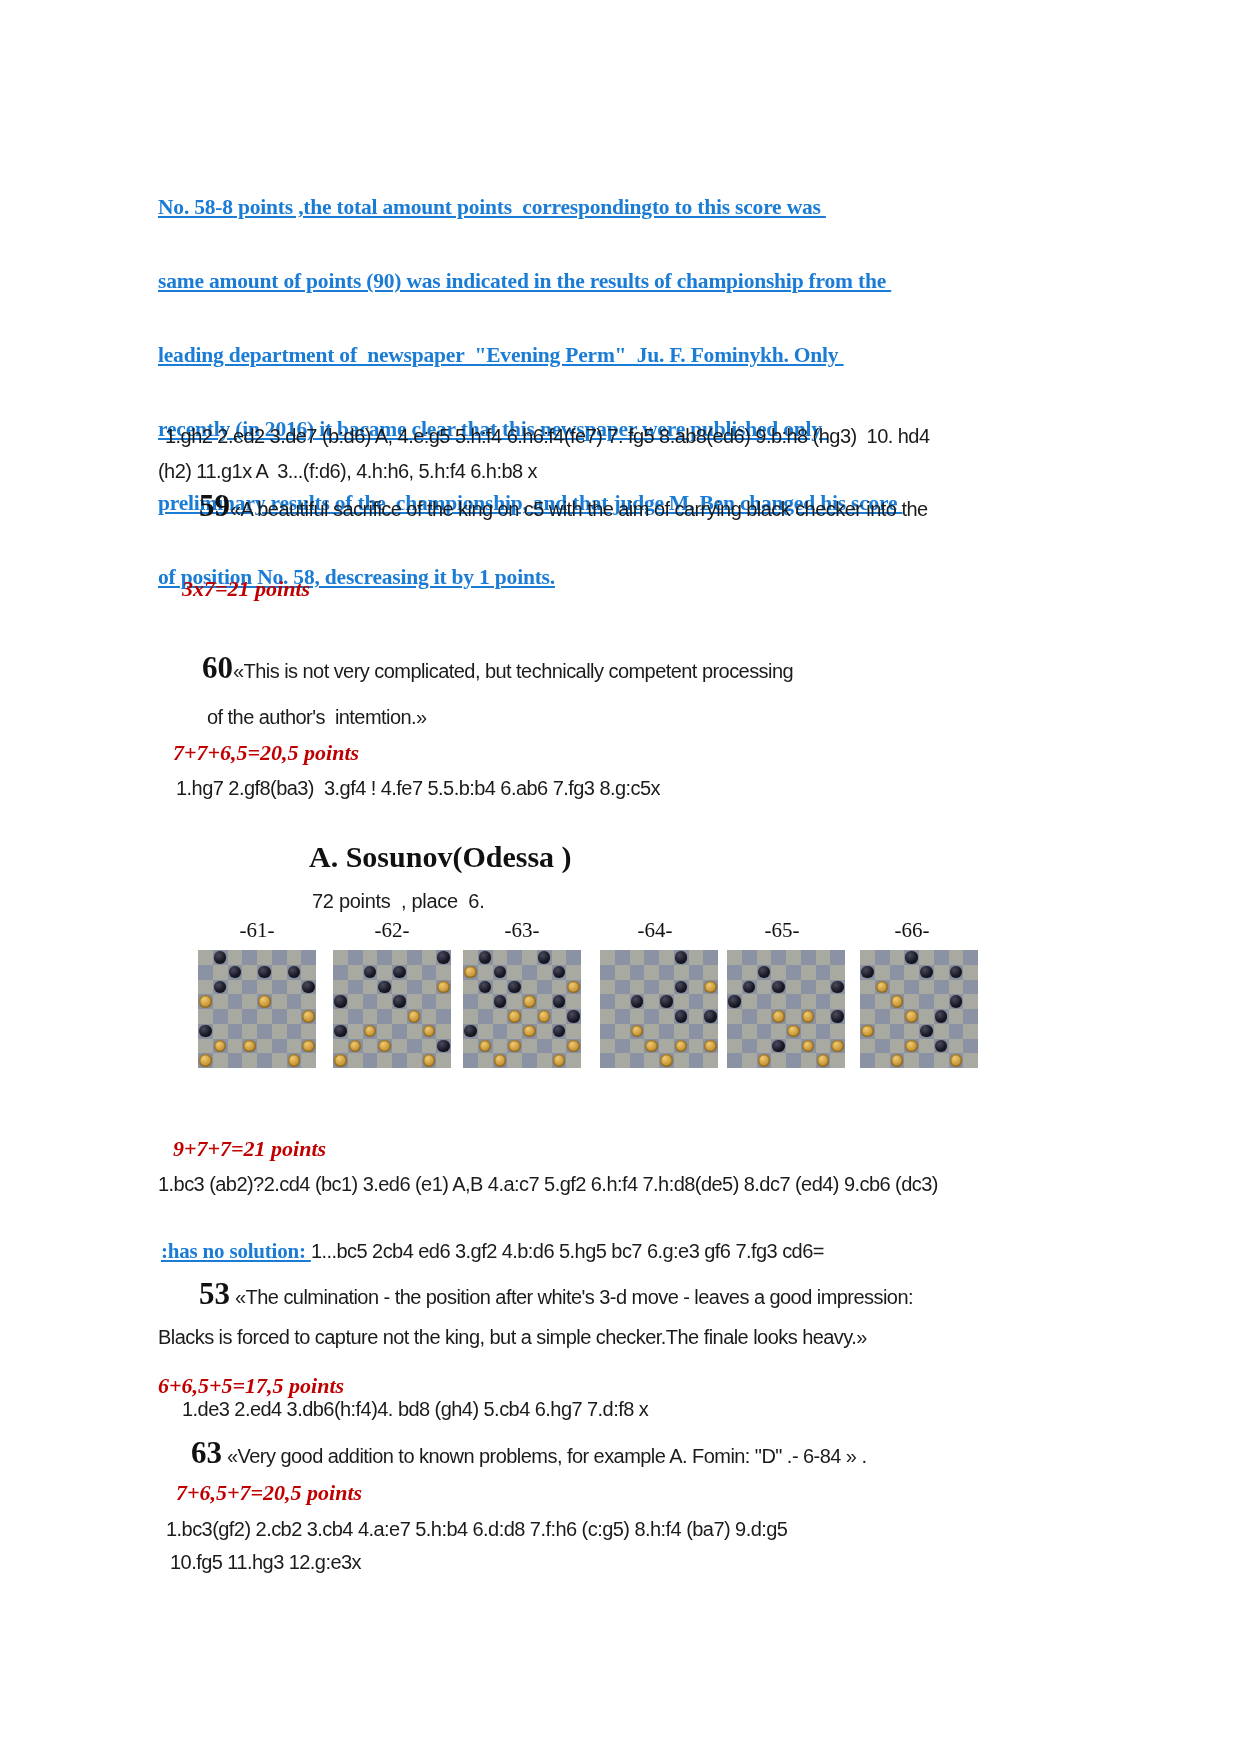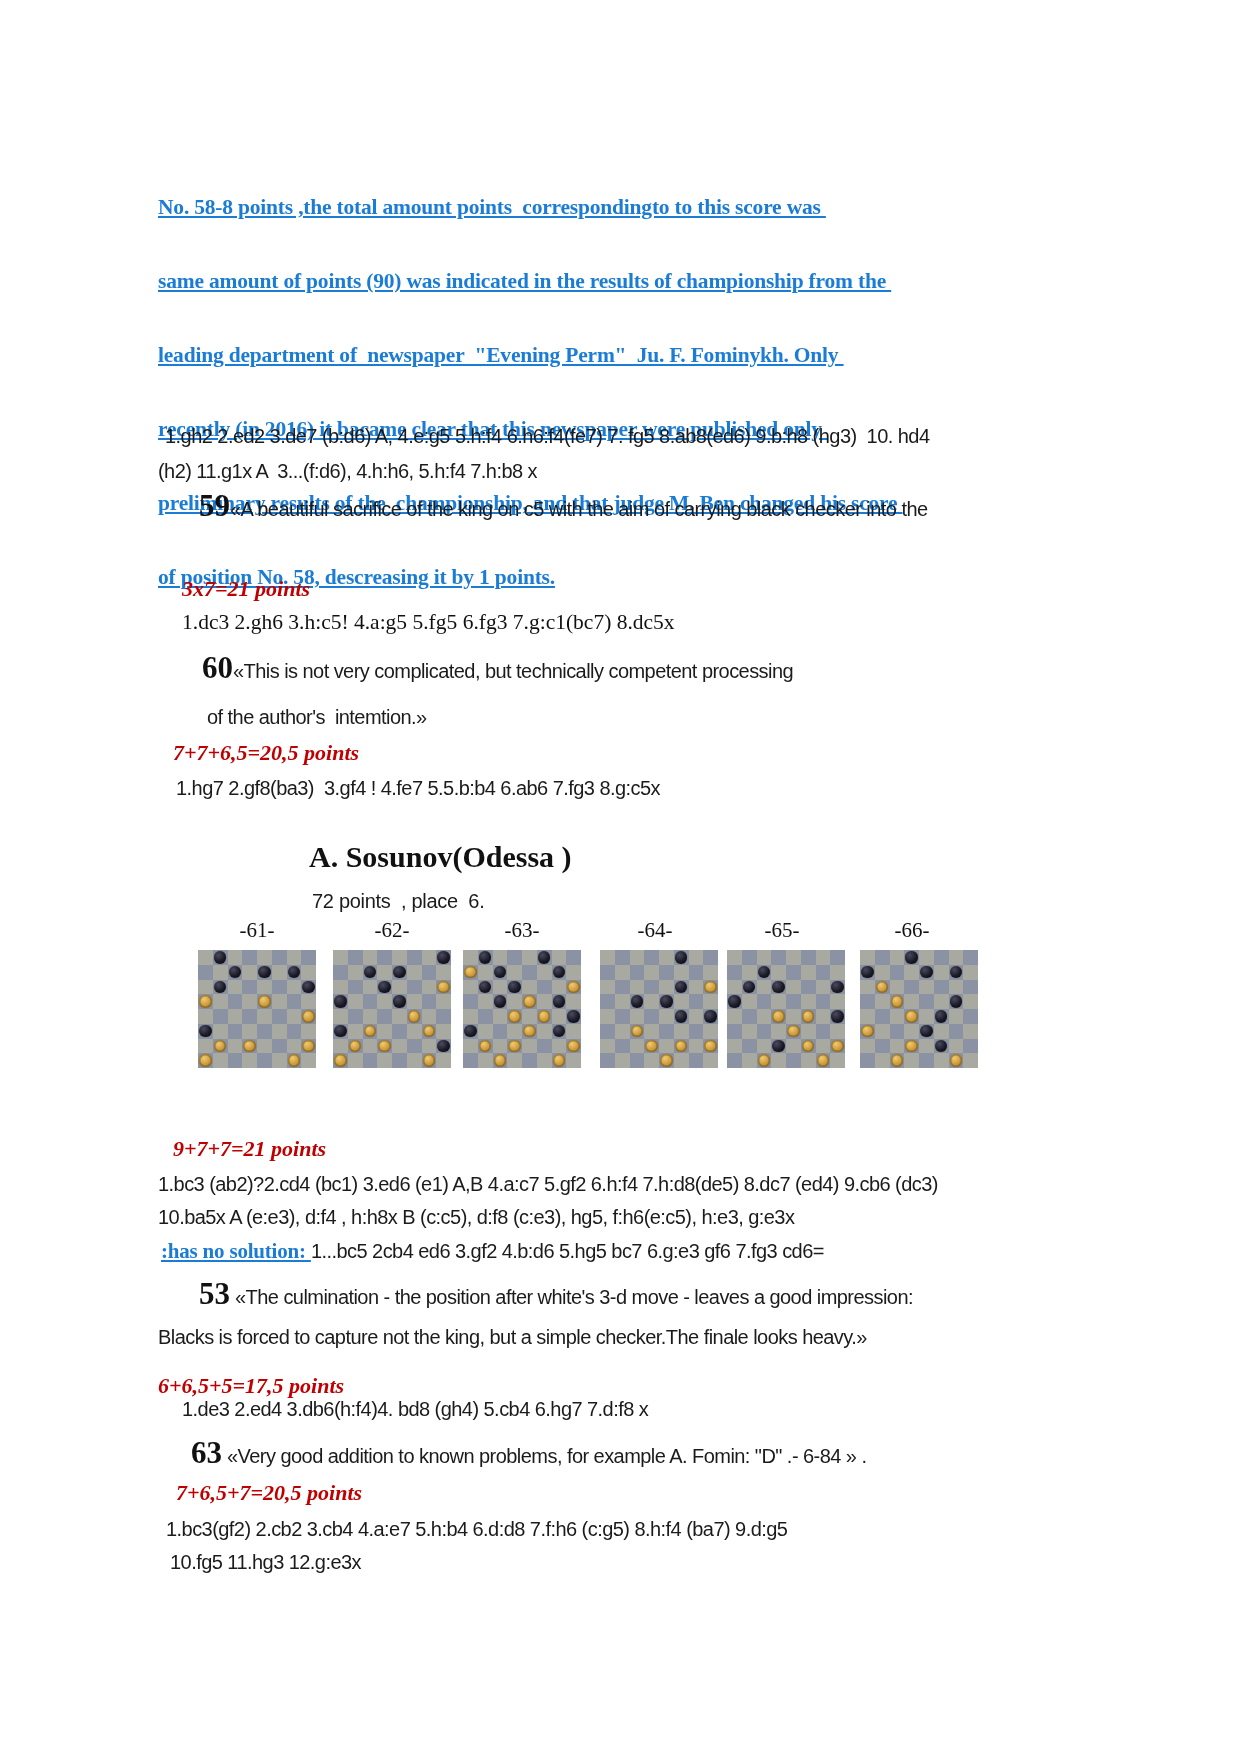--- a/index.html
+++ b/index.html
@@ -39,25 +39,24 @@
   <div class="abs" style="left:158px;top:152px;">
     <div class="blueline">No. 58-8 points ,the total amount points  correspondingto to this score was </div>
     <div class="blueline">same amount of points (90) was indicated in the results of championship from the </div>
     <div class="blueline">leading department of  newspaper  "Evening Perm"  Ju. F. Fominykh. Only </div>
     <div class="blueline">recently (in 2016) it bacame clear that this newspaper were published only </div>
     <div class="blueline">preliminary results of the  championship, and that judge M. Ben changed his score </div>
     <div class="blueline">of position No. 58, descreasing it by 1 points.</div>
   </div>
 
   <div class="abs sans" style="left:165px;top:425px;">1.gh2 2.ed2 3.de7 (b:d6) A, 4.e:g5 5.h:f4 6.h6:f4(fe7) 7. fg5 8.ab8(ed6) 9.b:h8 (hg3)  10. hd4</div>
-  <div class="abs sans" style="left:158px;top:460px;">(h2) 11.g1x A  3...(f:d6), 4.h:h6, 5.h:f4 7.h:b8 x</div>
+  <div class="abs sans" style="left:158px;top:460px;">(h2) 11.g1x A  3...(f:d6), 4.h:h6, 5.h:f4 6.h:b8 x</div>
 
   <div class="abs" style="left:199px;top:488px;"><span class="bignum">59</span><span class="quote">«A beautiful sacrifice of the king on c5 with the aim of carrying black checker into the</span></div>
   <div class="abs red" style="left:182px;top:576px;">3x7=21 points</div>
-  <div class="abs serifline" style="left:182px;top:610px;">1.dc3 2.gh6 3.h:c5! 4.a:g5 5.fg5 6.fg3 7.g:c1(bc7) 8.dc5x</div>
 
   <div class="abs" style="left:202px;top:650px;"><span class="bignum">60</span><span class="quote">«This is not very complicated, but technically competent processing</span></div>
   <div class="abs quote" style="left:207px;top:706px;">of the author's  intemtion.»</div>
   <div class="abs red" style="left:173px;top:740px;">7+7+6,5=20,5 points</div>
   <div class="abs sans" style="left:176px;top:777px;">1.hg7 2.gf8(ba3)  3.gf4 ! 4.fe7 5.5.b:b4 6.ab6 7.fg3 8.g:c5x</div>
 
   <div class="abs heading" style="left:309px;top:840px;">A. Sosunov(Odessa )</div>
   <div class="abs scoreline" style="left:312px;top:890px;">72 points  , place  6.</div>
 
   <div class="abs boardlabel" style="left:198px;top:918px;">-61-</div>
@@ -553,21 +552,20 @@
       <div class="piece g" style="left: 30.675px; top: 45.425px;"></div>
       <div class="piece g" style="left: 45.425px; top: 60.175px;"></div>
       <div class="piece g" style="left: 1.175px; top: 74.925px;"></div>
       <div class="piece g" style="left: 45.425px; top: 89.675px;"></div>
       <div class="piece g" style="left: 30.675px; top: 104.425px;"></div>
       <div class="piece g" style="left: 89.675px; top: 104.425px;"></div>
     </div>
 
   <div class="abs red" style="left:173px;top:1136px;">9+7+7=21 points</div>
   <div class="abs sans" style="left:158px;top:1173px;">1.bc3 (ab2)?2.cd4 (bc1) 3.ed6 (e1) A,B 4.a:c7 5.gf2 6.h:f4 7.h:d8(de5) 8.dc7 (ed4) 9.cb6 (dc3)</div>
-  <div class="abs sans" style="left:158px;top:1206px;">10.ba5x A (e:e3), d:f4 , h:h8x B (c:c5), d:f8 (c:e3), hg5, f:h6(e:c5), h:e3, g:e3x</div>
   <div class="abs" style="left:161px;top:1239px;"><span class="nosol">:has no solution: </span><span class="sans">1...bc5 2cb4 ed6 3.gf2 4.b:d6 5.hg5 bc7 6.g:e3 gf6 7.fg3 cd6=</span></div>
 
   <div class="abs" style="left:199px;top:1276px;"><span class="bignum">53</span><span class="quote"> «The culmination - the position after white's 3-d move - leaves a good impression:</span></div>
   <div class="abs quote" style="left:158px;top:1326px;">Blacks is forced to capture not the king, but a simple checker.The finale looks heavy.»</div>
   <div class="abs red" style="left:158px;top:1373px;">6+6,5+5=17,5 points</div>
   <div class="abs sans" style="left:182px;top:1398px;">1.de3 2.ed4 3.db6(h:f4)4. bd8 (gh4) 5.cb4 6.hg7 7.d:f8 x</div>
 
   <div class="abs" style="left:191px;top:1435px;"><span class="bignum">63</span><span class="quote"> «Very good addition to known problems, for example A. Fomin: "D" .- 6-84 » .</span></div>
   <div class="abs red" style="left:176px;top:1480px;">7+6,5+7=20,5 points</div>
   <div class="abs sans" style="left:166px;top:1518px;">1.bc3(gf2) 2.cb2 3.cb4 4.a:e7 5.h:b4 6.d:d8 7.f:h6 (c:g5) 8.h:f4 (ba7) 9.d:g5</div>

